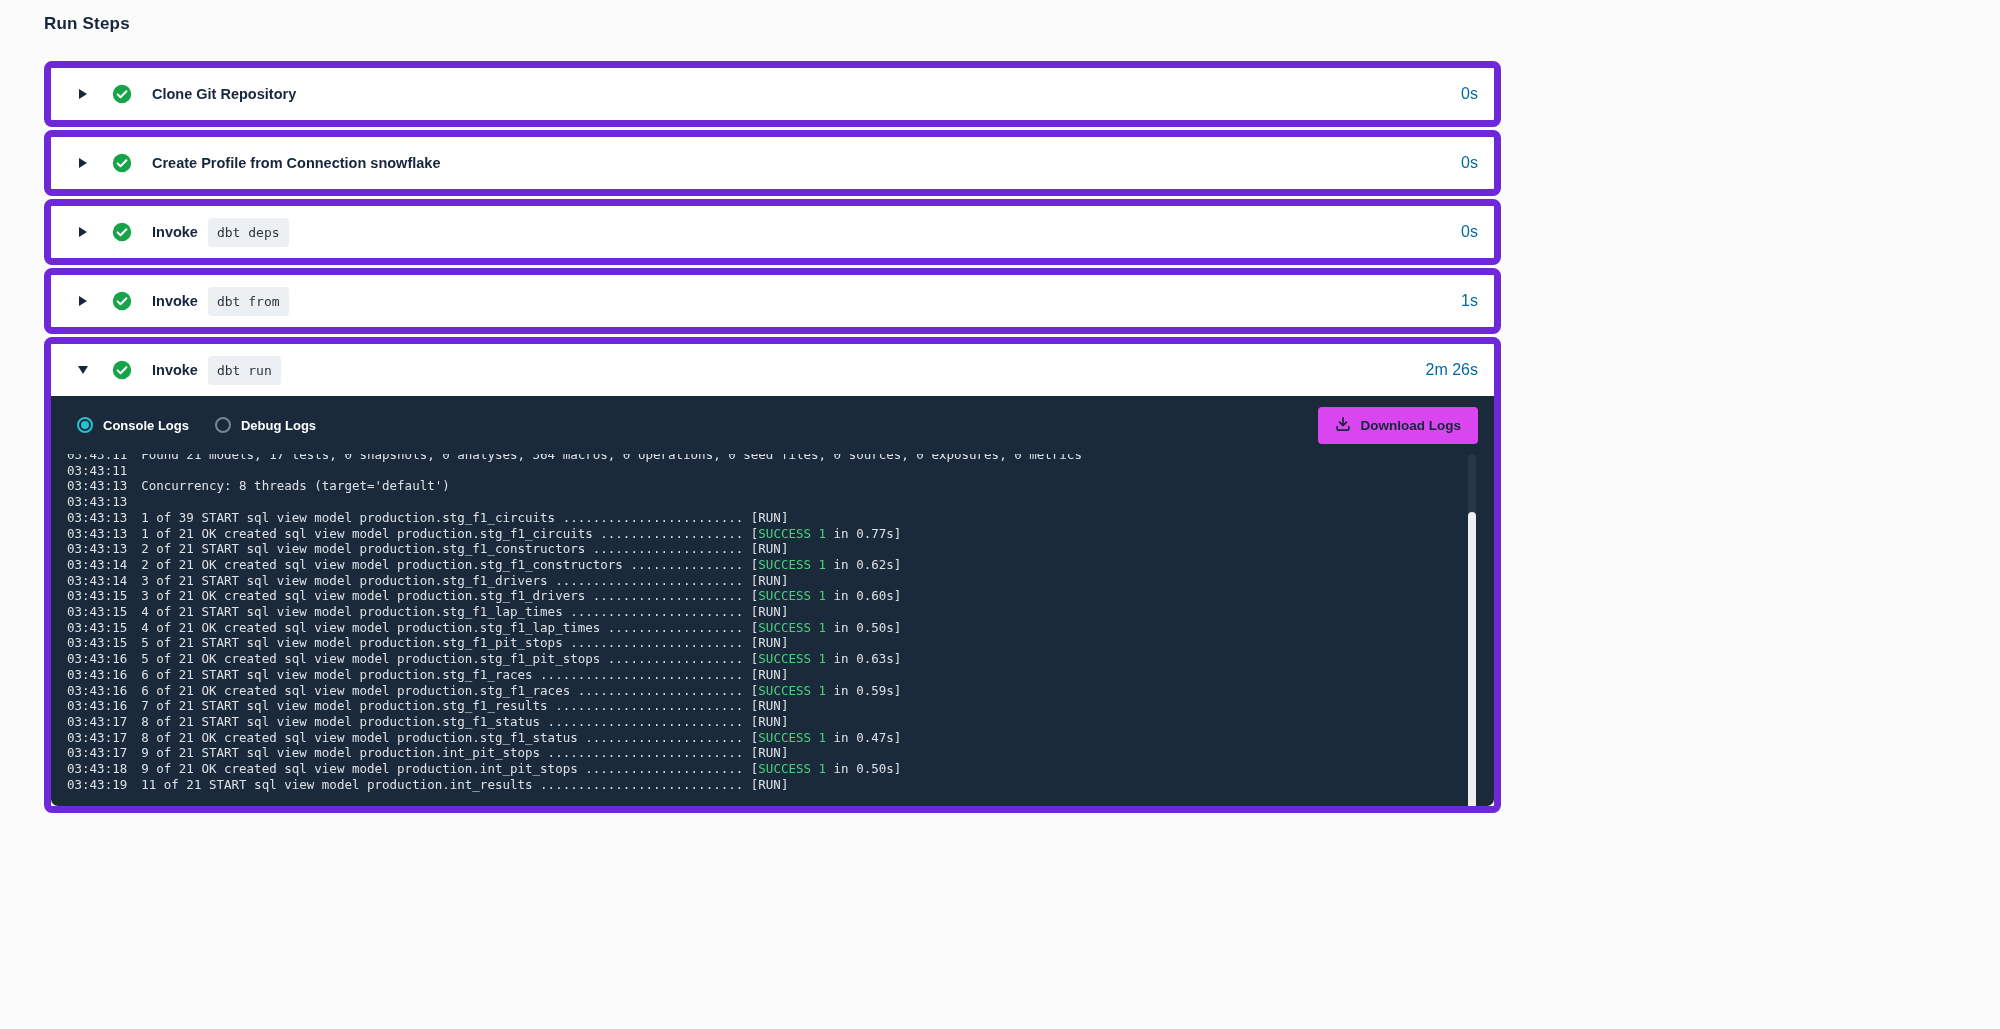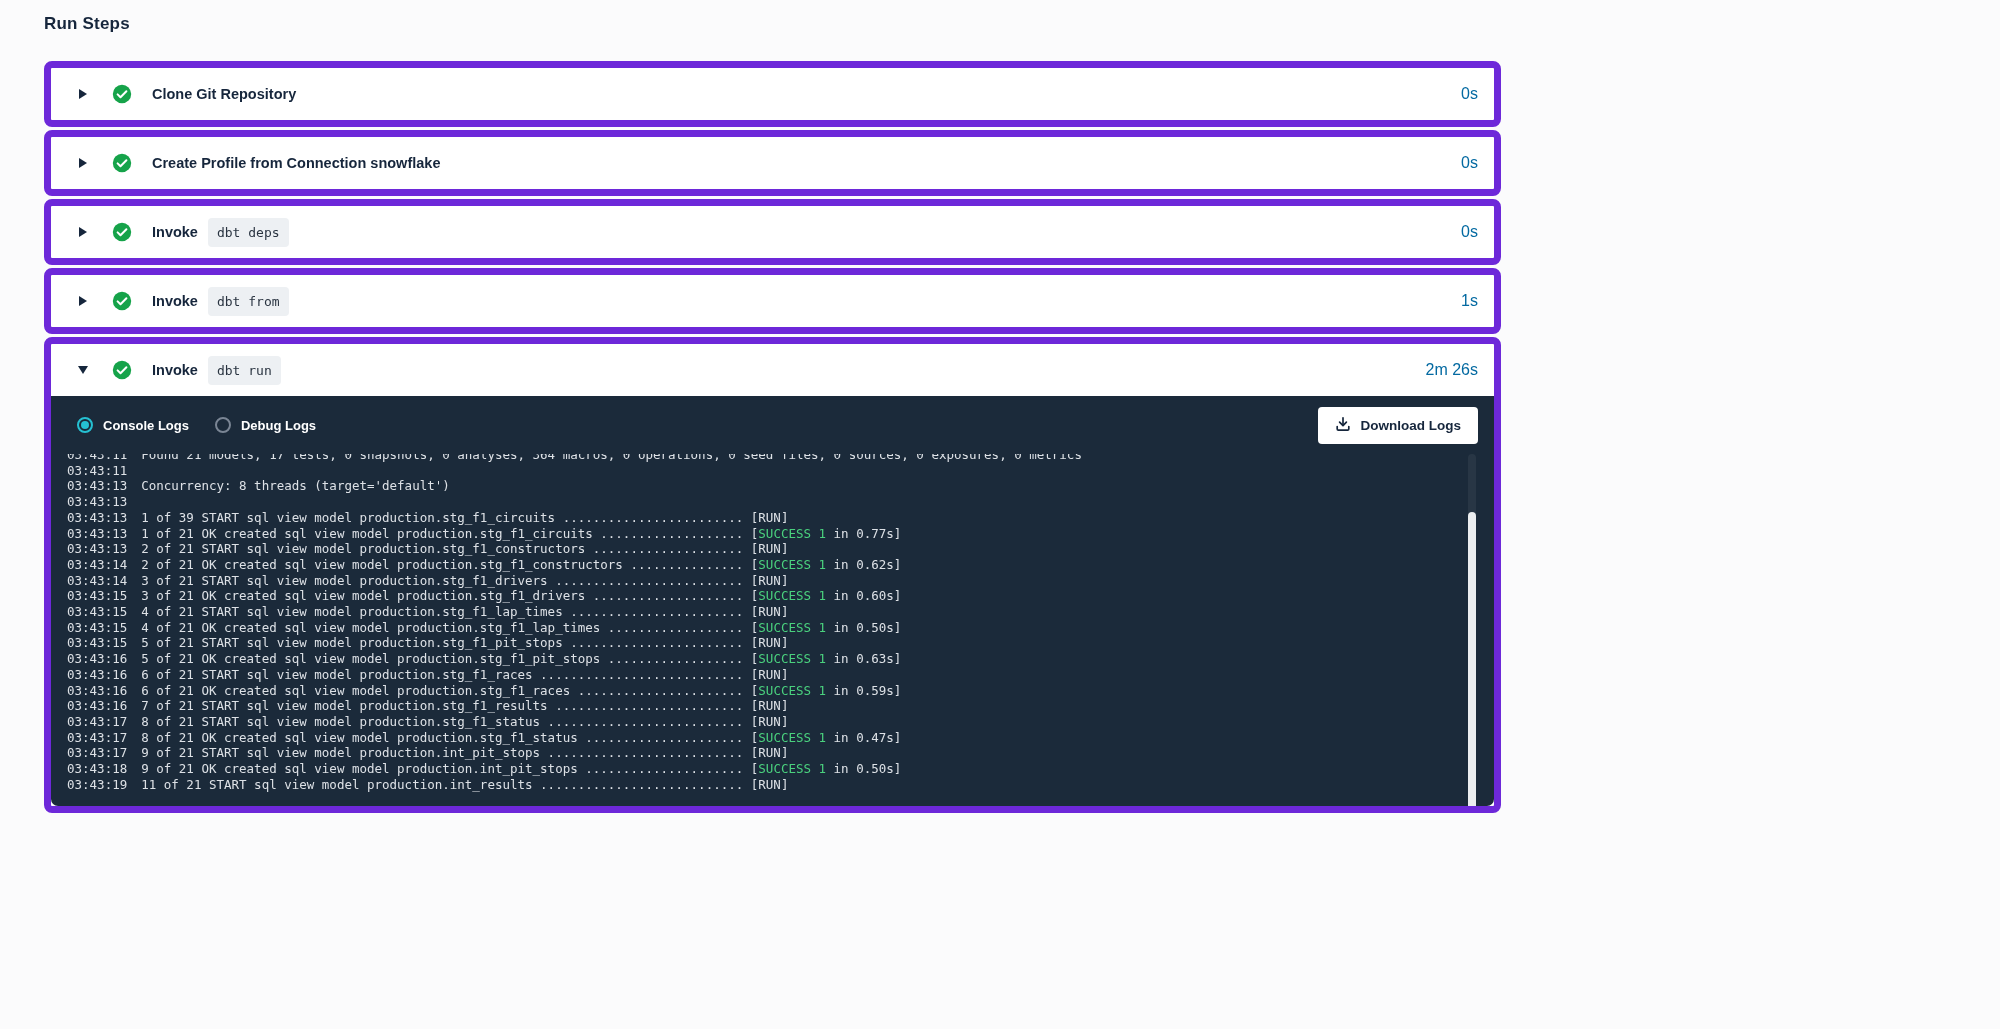--- a/index.html
+++ b/index.html
@@ -58,21 +58,21 @@
   .radio.selected { border: 2px solid #25c0d2; }
   .radio.selected::after { content: ""; position: absolute; inset: 2px; border-radius: 50%; background: #25c0d2; }
   .radio.unselected { border: 2px solid #7a8594; }
   .radio-label { color: #ffffff; font-size: 13px; font-weight: 700; margin-left: 10px; }
 
   .download-btn {
     margin-left: auto;
     display: flex;
     align-items: center;
     gap: 10px;
-    background: #ffffff;
+    background: #d946ef;
     color: #16263c;
     border: none;
     border-radius: 4px;
     padding: 9px 17px;
     font-family: "Liberation Sans", sans-serif;
     font-size: 13.5px;
     font-weight: 600;
     cursor: pointer;
   }
 

